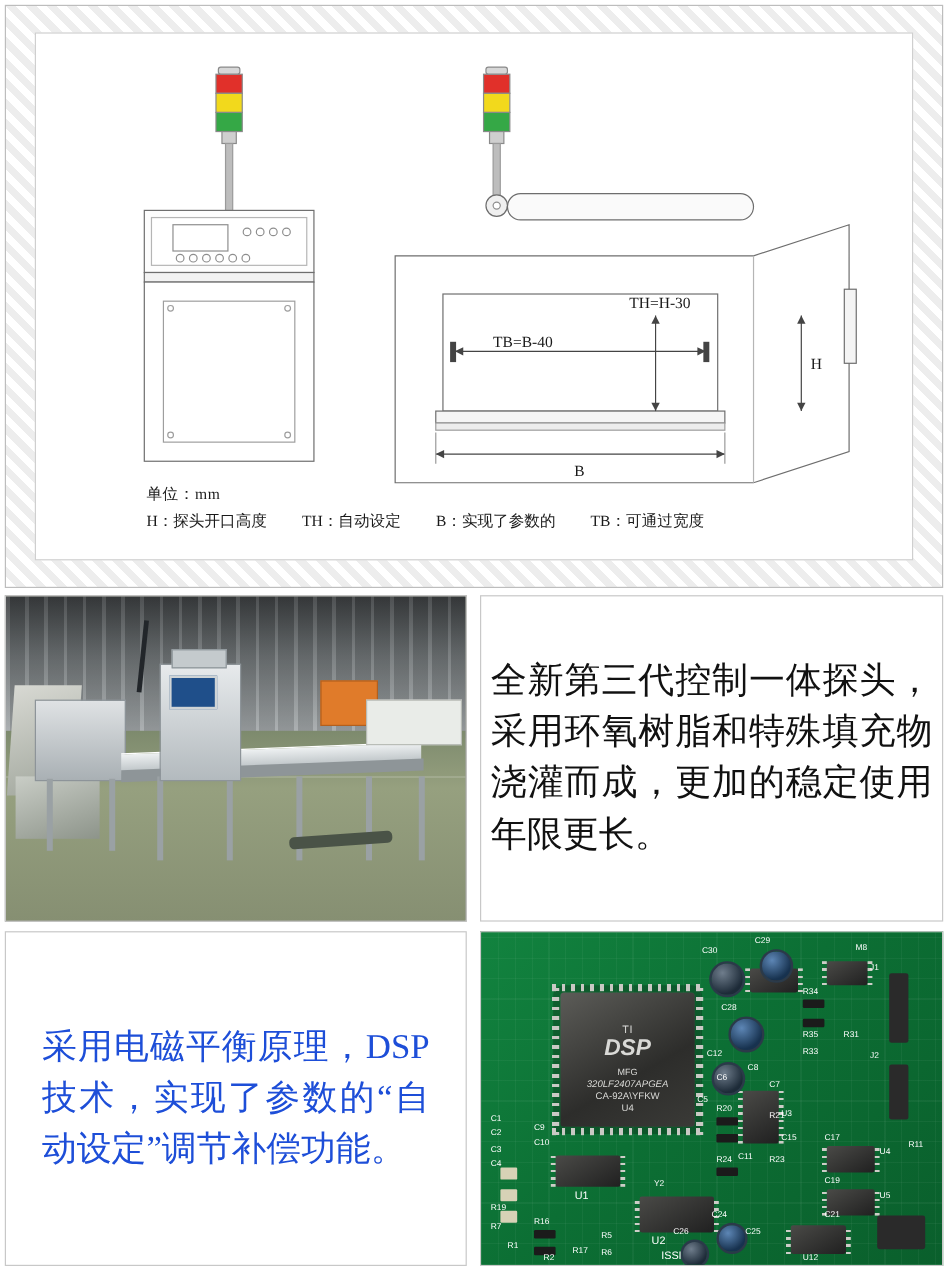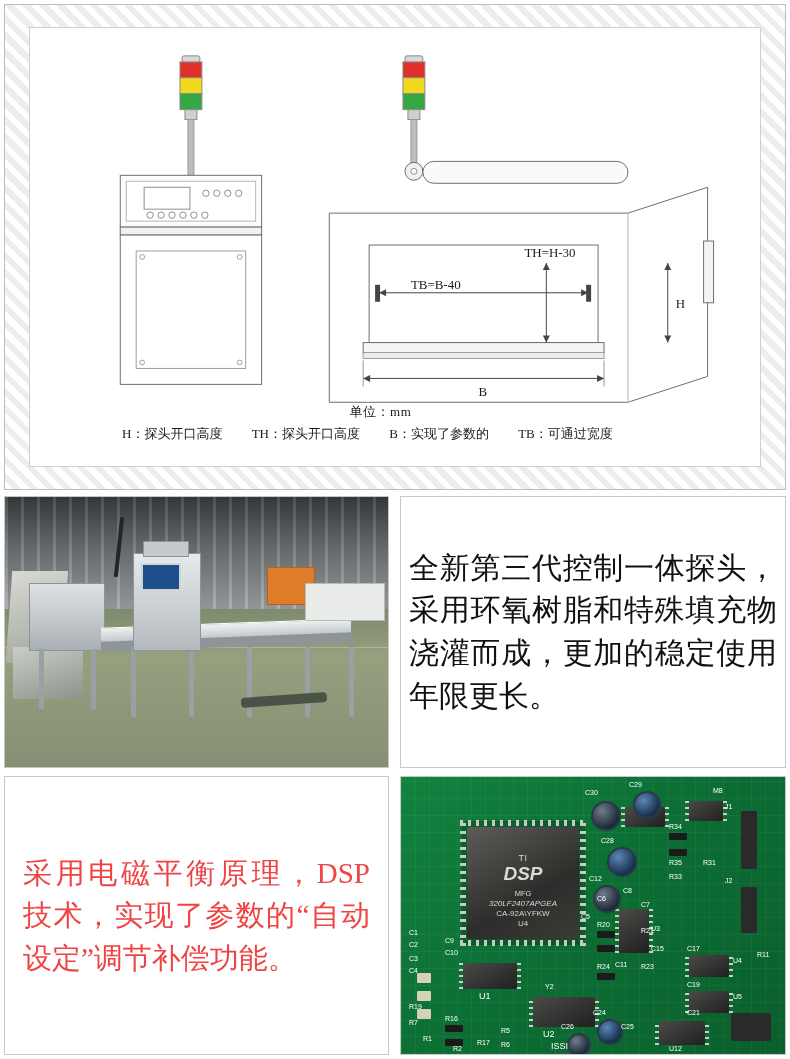--- a/index.html
+++ b/index.html
@@ -56,21 +56,20 @@
     position: absolute;
     left: 92px;
     bottom: 22px;
     font-family: "Liberation Serif", serif;
     color: #1a1a1a;
     line-height: 1.65;
   }
   .legend .unit {
     font-size: 13px;
     letter-spacing: .5px;
-    text-align: center;
   }
   .legend .defs {
     font-size: 13px;
     white-space: nowrap;
   }
   .legend .defs span.item {
     display: inline-block;
     margin-right: 26px;
   }
 
@@ -132,26 +131,26 @@
     width: 385px;
     height: 279px;
     border: 1px solid #c8c8c8;
     box-sizing: border-box;
     background: #ffffff;
     display: flex;
     align-items: center;
     justify-content: center;
   }
   .text-panel2 p {
-    margin: 4px;
+    margin: 16px;
     padding: 0 14px;
     font-family: "Liberation Serif", serif;
     font-size: 29px;
     line-height: 1.45;
-    color: #ef4444;
+    color: #1d4ed8;
     text-align: justify;
   }
   .photo-pcb {
     position: absolute;
     left: 396px;
     top: 0;
     width: 386px;
     height: 279px;
     border: 1px solid #c8c8c8;
     box-sizing: border-box;
@@ -402,21 +401,21 @@
             <text x="648" y="281">H</text>
             <text x="450" y="370">B</text>
           </g>
         </svg>
       </div>
 
       <div class="legend">
         <div class="unit">单位：mm</div>
         <div class="defs">
           <span class="item">H：探头开口高度</span>
-          <span class="item">TH：探头开口高度</span>
+          <span class="item">TH：自动设定</span>
           <span class="item">B：实现了参数的</span>
           <span class="item">TB：可通过宽度</span>
         </div>
       </div>
     </div>
   </section>
 
   <section class="mid-row">
 
     <figure class="photo-machine" style="margin:0">

